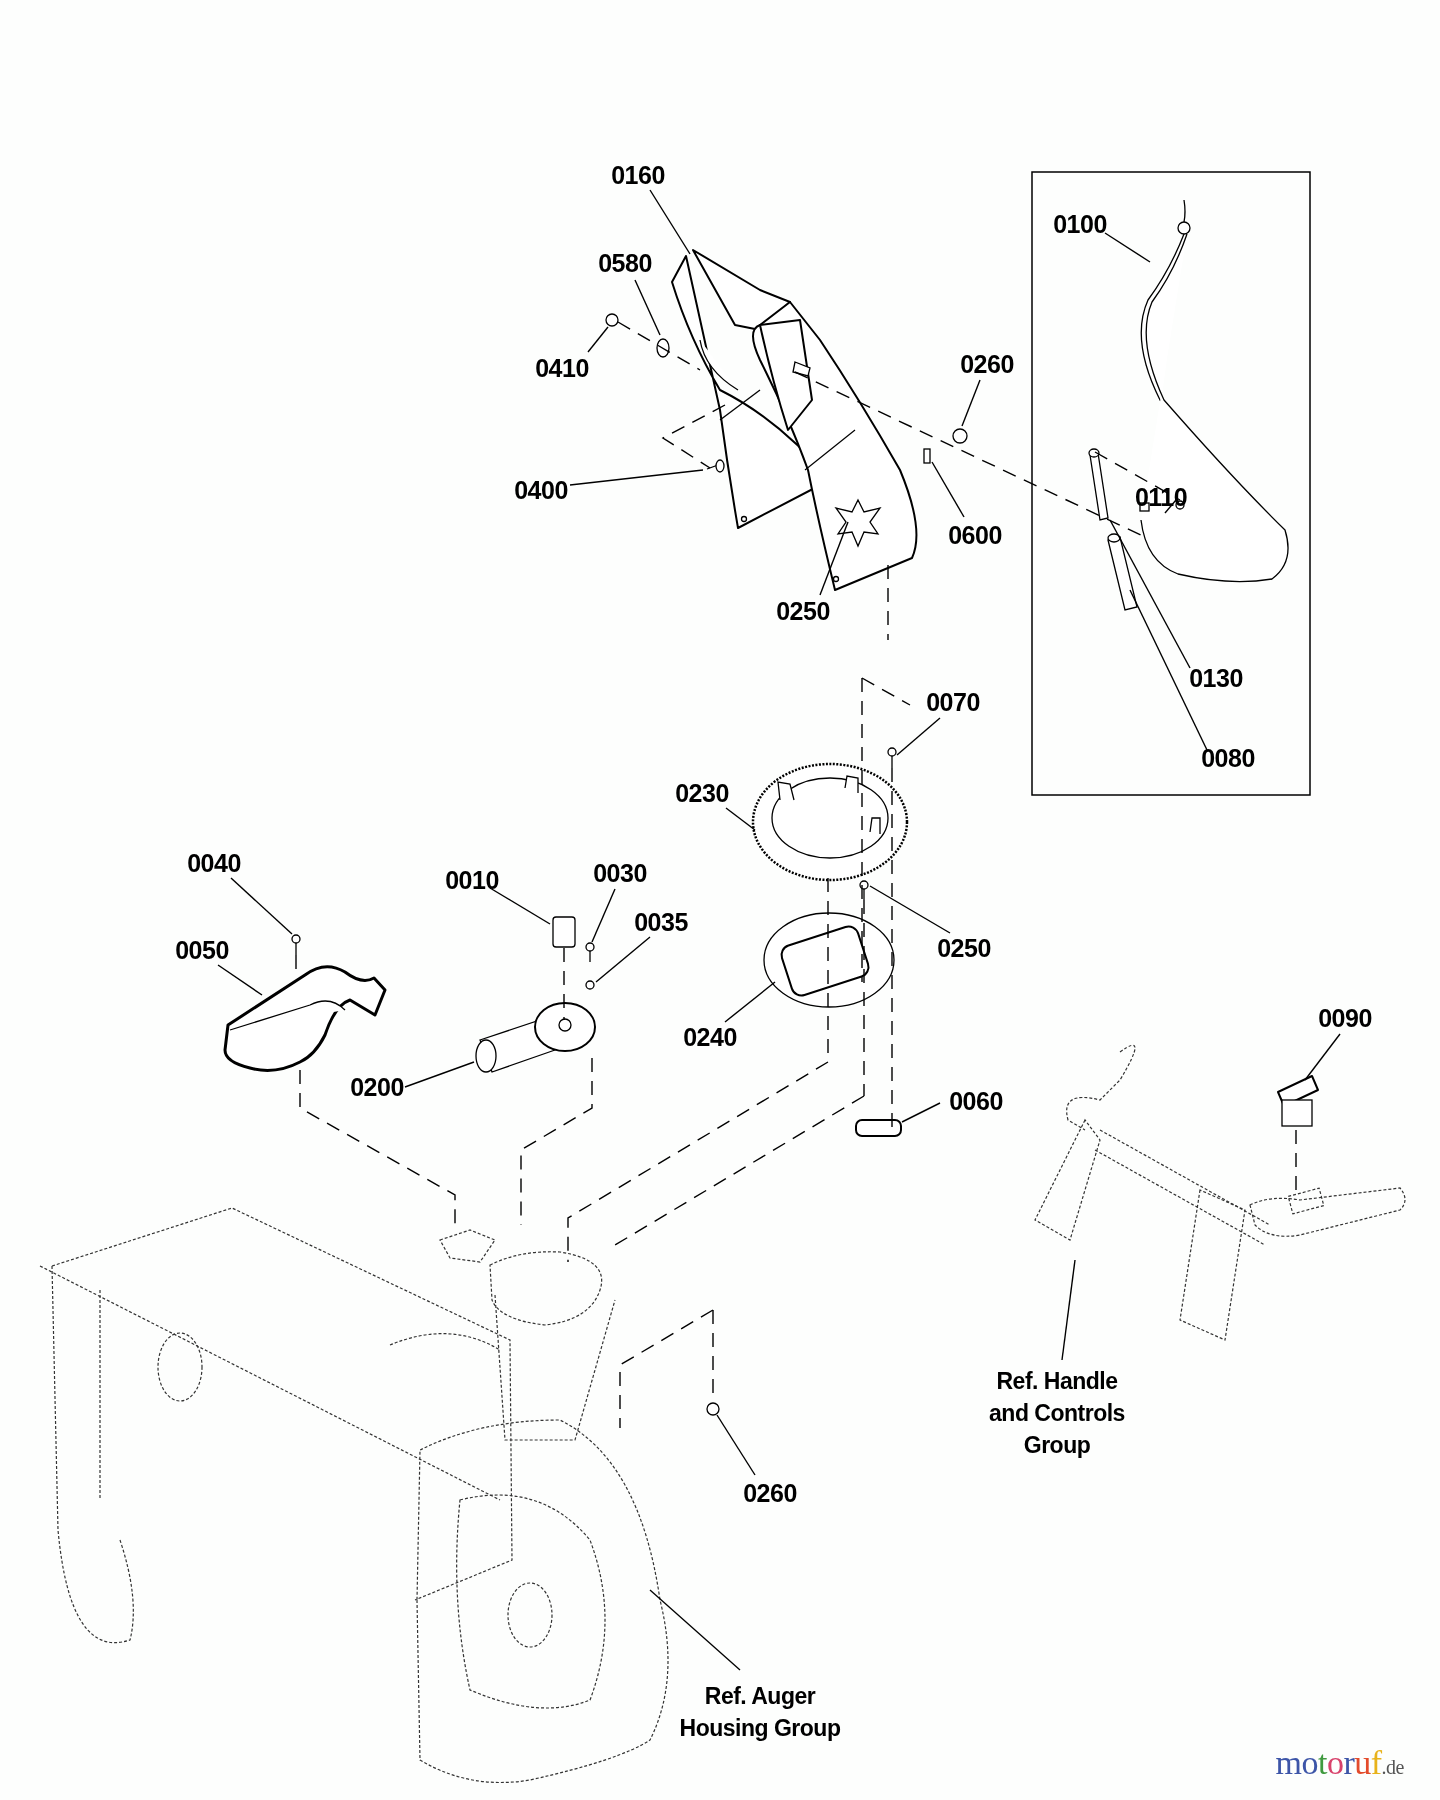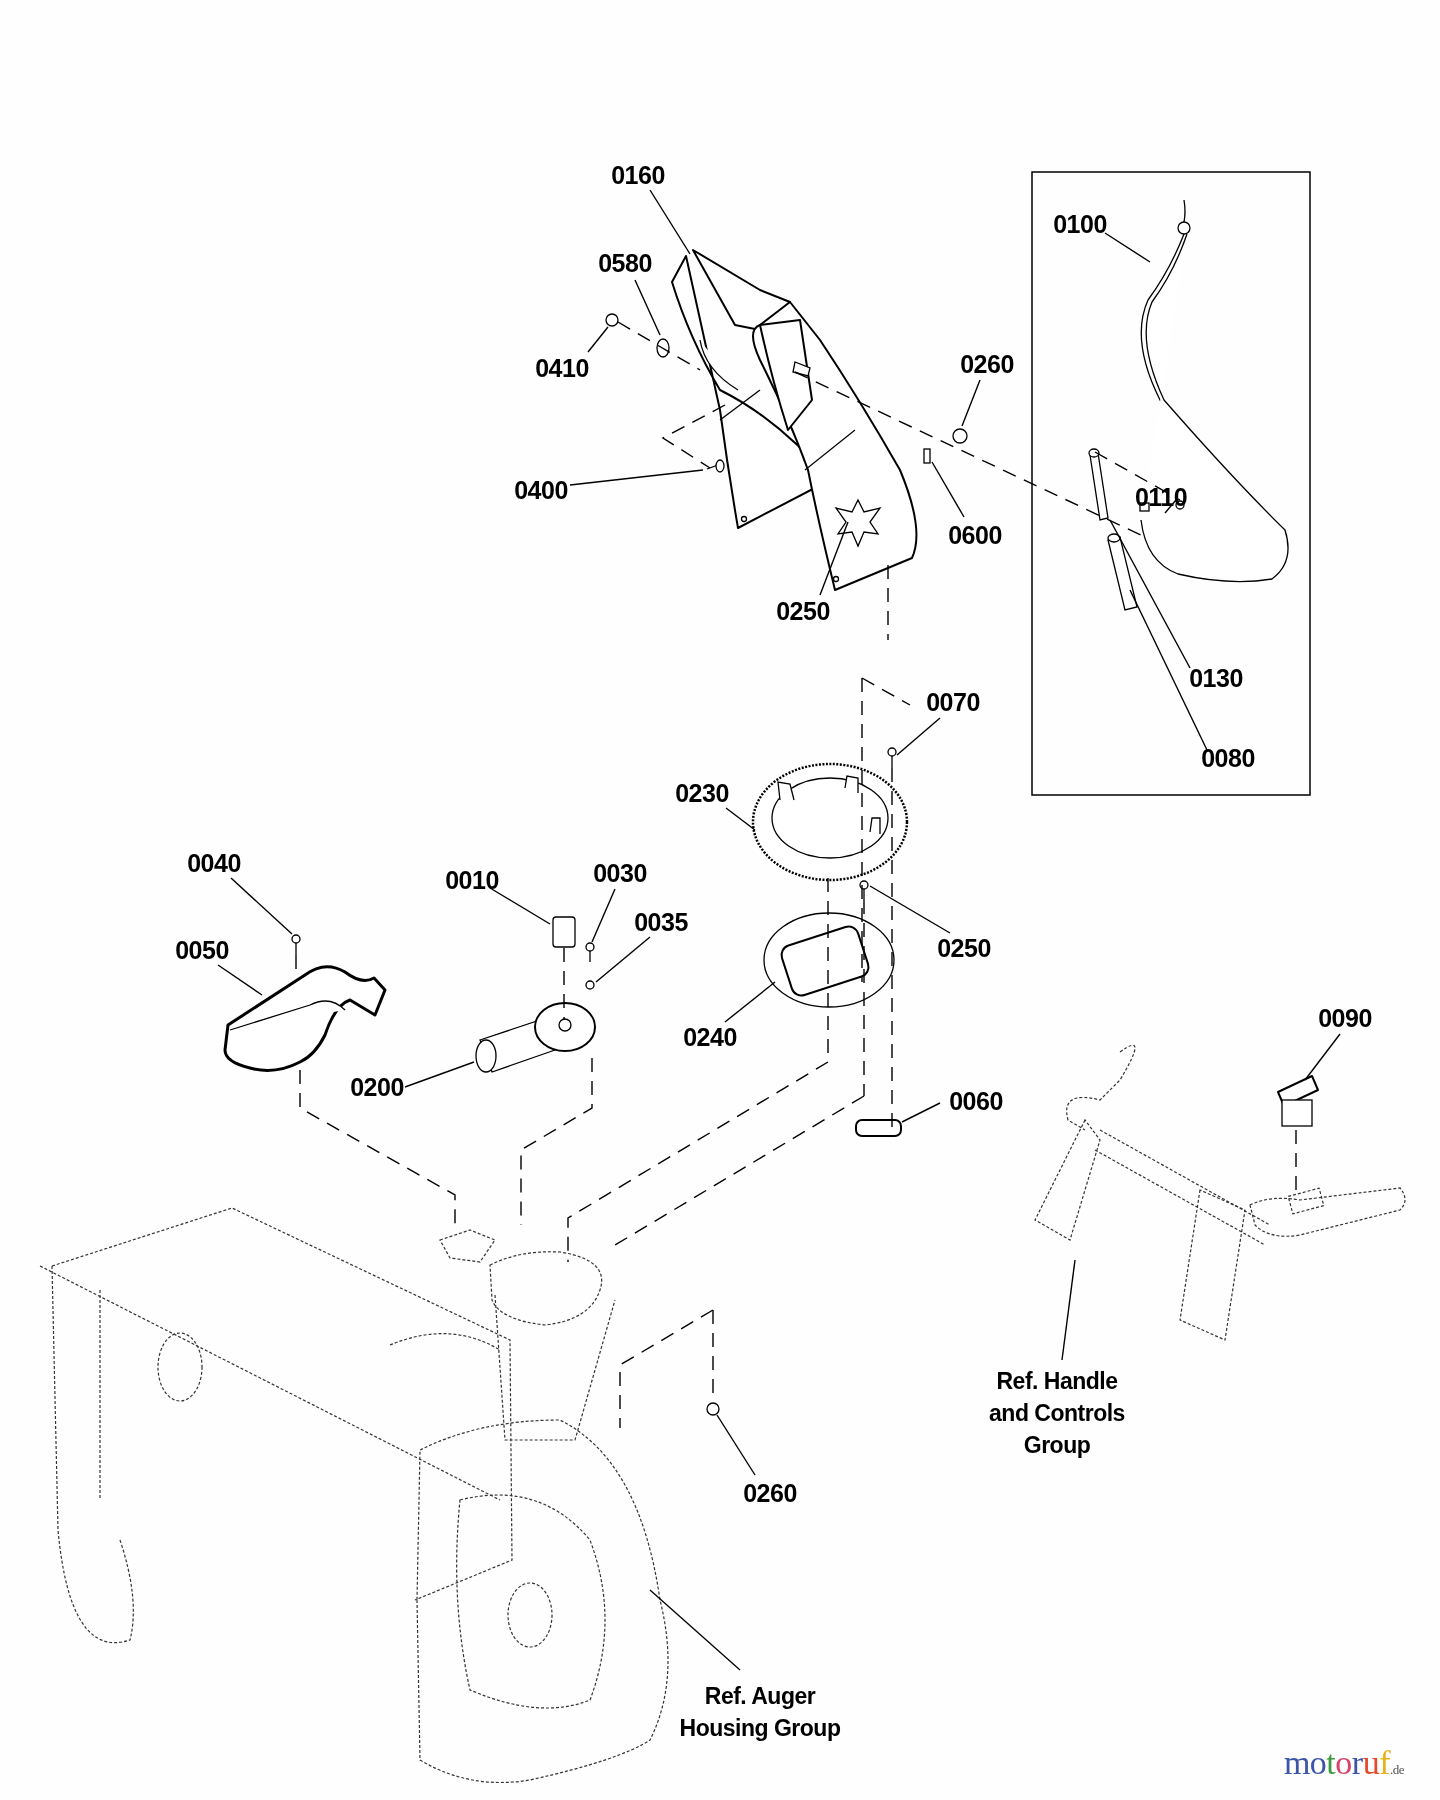--- a/index.html
+++ b/index.html
@@ -8,21 +8,21 @@
   .lbl { font-family: "Liberation Sans", sans-serif; font-weight: bold; font-size: 25px; fill: #000; text-anchor: middle; letter-spacing: -0.5px; }
   .lbl-sm { font-size: 23px; }
   .leader { stroke: #000; stroke-width: 1.4; fill: none; }
   .dash { stroke: #000; stroke-width: 1.4; fill: none; stroke-dasharray: 14 9; }
   .part { stroke: #000; stroke-width: 2; fill: #fff; stroke-linejoin: round; }
   .part-thin { stroke: #000; stroke-width: 1.3; fill: #fff; }
   .ref { stroke: #333; stroke-width: 1.2; fill: none; stroke-dasharray: 3 2; }
   .box { stroke: #000; stroke-width: 1.5; fill: none; }
   .wm { position: absolute; right: 36px; bottom: 18px; font-family: "Liberation Serif", serif; font-size: 34px; letter-spacing: -0.5px; }
   .wm span { display: inline-block; }
-  .wm .tld { font-size: 13px; color: #555; text-align: right; }
+  .wm .tld { font-size: 20px; color: #555; text-align: right; }
 </style>
 </head>
 <body>
 
 <svg id="diagram" viewBox="0 0 1440 1800" xmlns="http://www.w3.org/2000/svg">
 
   <g>
     <path class="part" d="M693,250 L760,290 L790,302 L760,330 L735,325 Z"></path>
     <path class="part" d="M686,256 L672,282 Q690,340 720,390 Q780,420 830,480 L738,528 Q728,470 720,410 Z"></path>
     <path class="part" d="M790,302 L820,340 Q860,400 900,470 Q925,530 912,558 L835,590 Q818,520 808,470 Q790,420 760,360 Q746,330 760,325 Z"></path>

